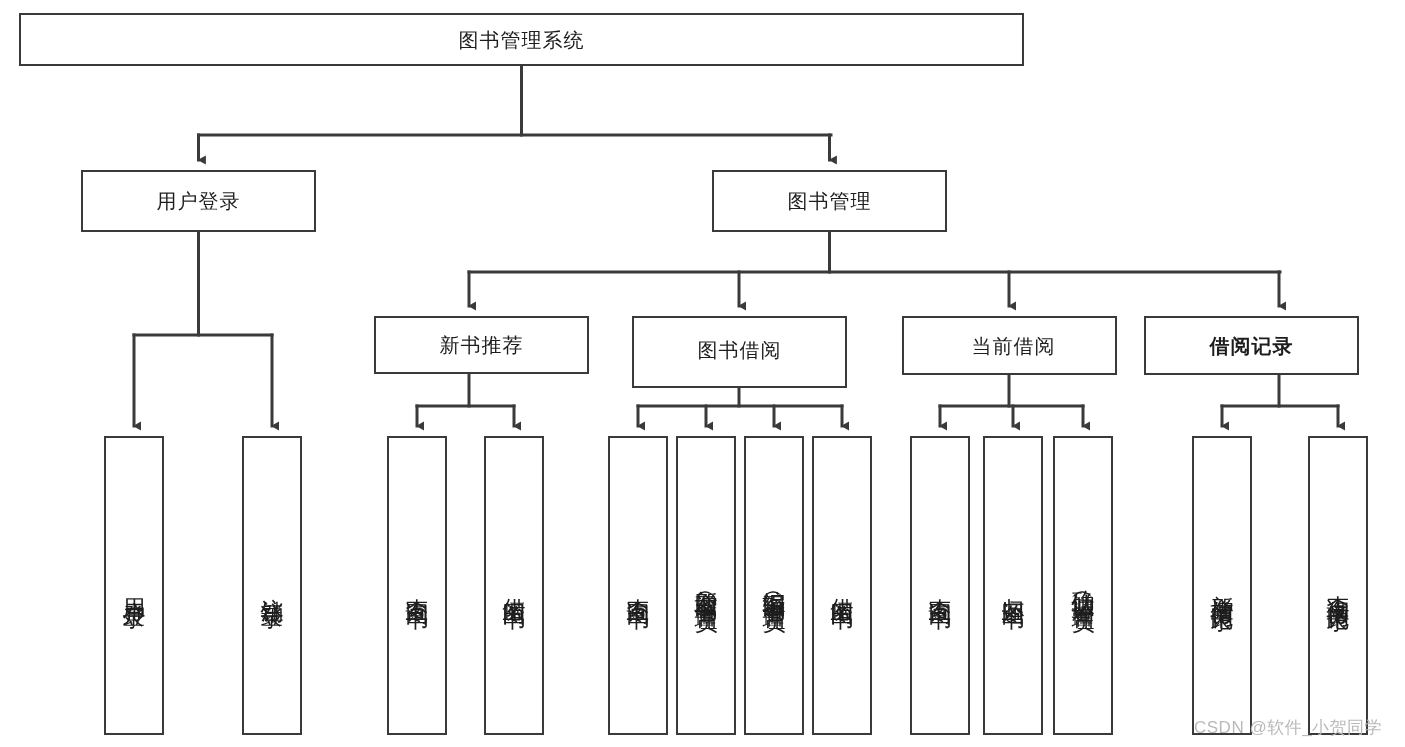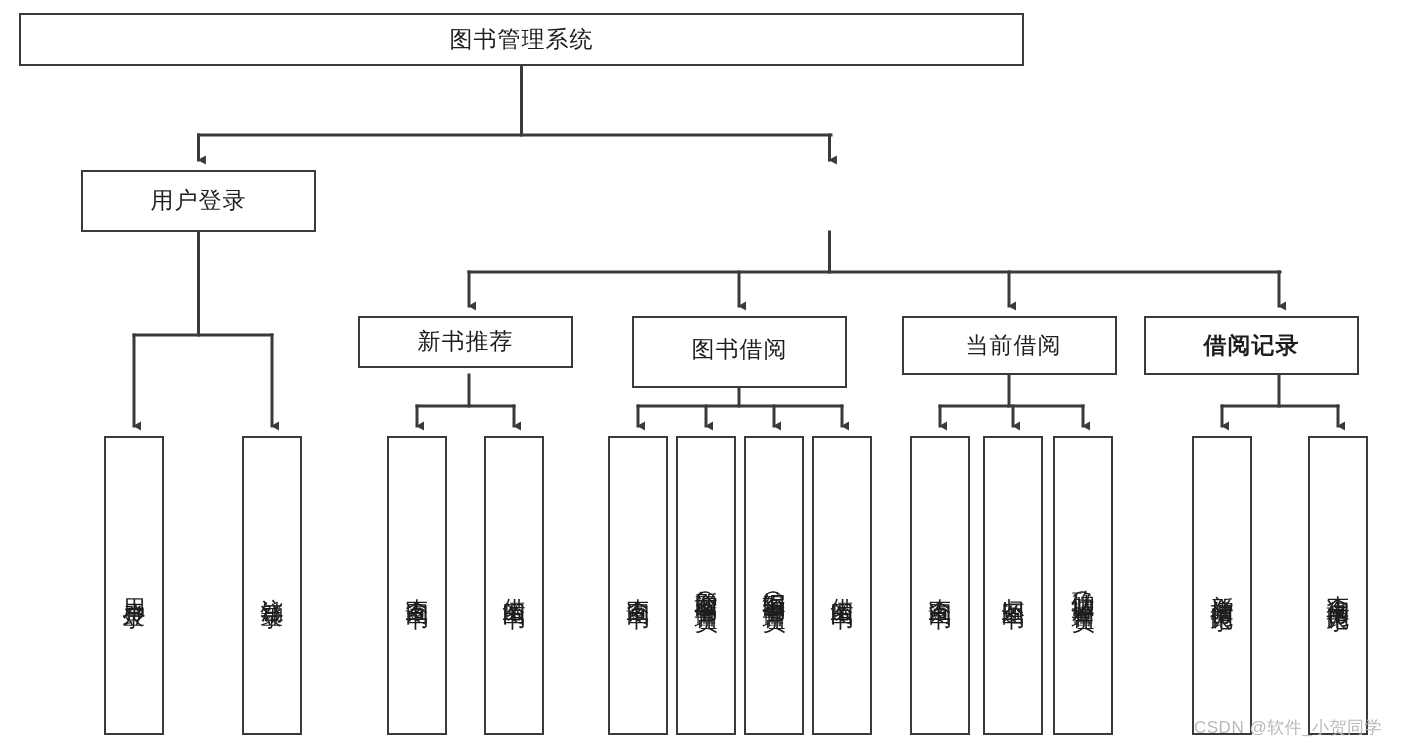--- a/index.html
+++ b/index.html
@@ -30,21 +30,21 @@
     position: absolute;
     box-sizing: border-box;
     background: #ffffff;
     border: 2.5px solid #3a3a3a;
     display: flex;
     align-items: center;
     justify-content: center;
     color: #1d1d1d;
   }
   .node.horizontal {
-    font-size: 23px;
+    font-size: 20px;
     letter-spacing: 1px;
     line-height: 1.1;
     align-items: center;
   }
   .node.vertical {
     padding: 6px 0;
   }
   .node.vertical .vtext {
     writing-mode: vertical-rl;
     text-orientation: upright;
@@ -119,22 +119,25 @@
     </g>
   </svg>
 
   <div class="node horizontal" style="left:19px;top:13px;width:1005px;height:53px;">
     <span>图书管理系统</span>
   </div>
 
   <div class="node horizontal" style="left:81px;top:170px;width:235px;height:62px;">
     <span>用户登录</span>
   </div>
+  <div class="node horizontal" style="left:712px;top:170px;width:235px;height:62px;">
+    <span>图书管理</span>
+  </div>
 
-  <div class="node horizontal" style="left:358px;top:316px;width:215px;height:52px;">
+  <div class="node horizontal" style="left:374px;top:316px;width:215px;height:58px;">
     <span>新书推荐</span>
   </div>
   <div class="node horizontal" style="left:632px;top:316px;width:215px;height:72px;font-family:Liberation Mono, monospace;">
     <span>图书借阅</span>
   </div>
   <div class="node horizontal" style="left:902px;top:316px;width:215px;height:59px;padding-left:8px;">
     <span>当前借阅</span>
   </div>
   <div class="node horizontal" style="left:1144px;top:316px;width:215px;height:59px;font-weight:bold;">
     <span>借阅记录</span>

